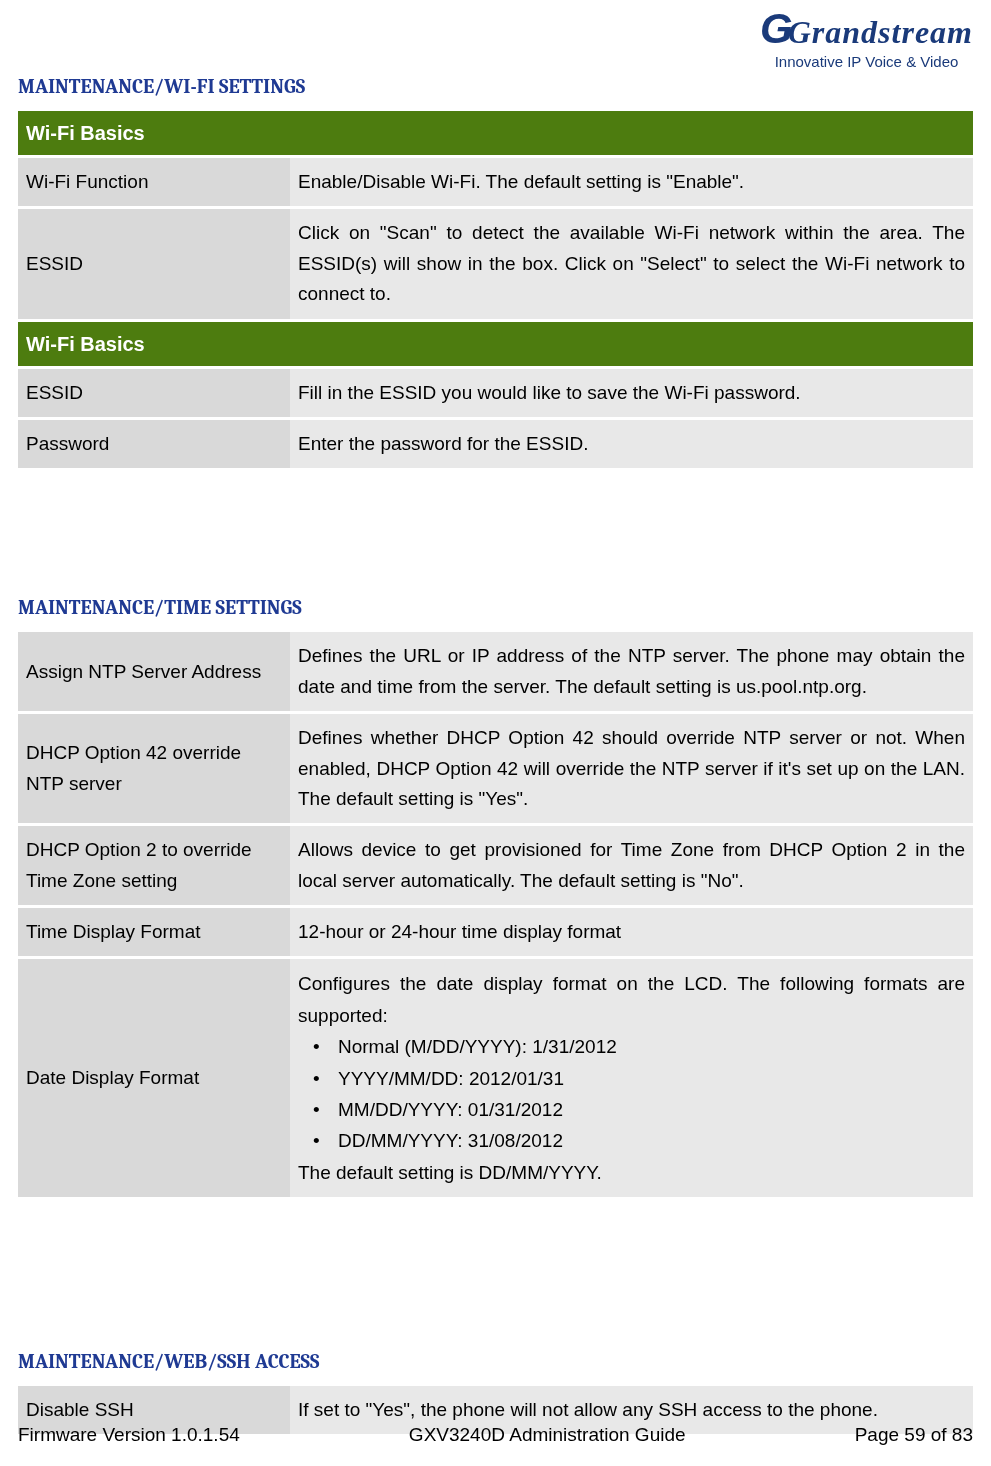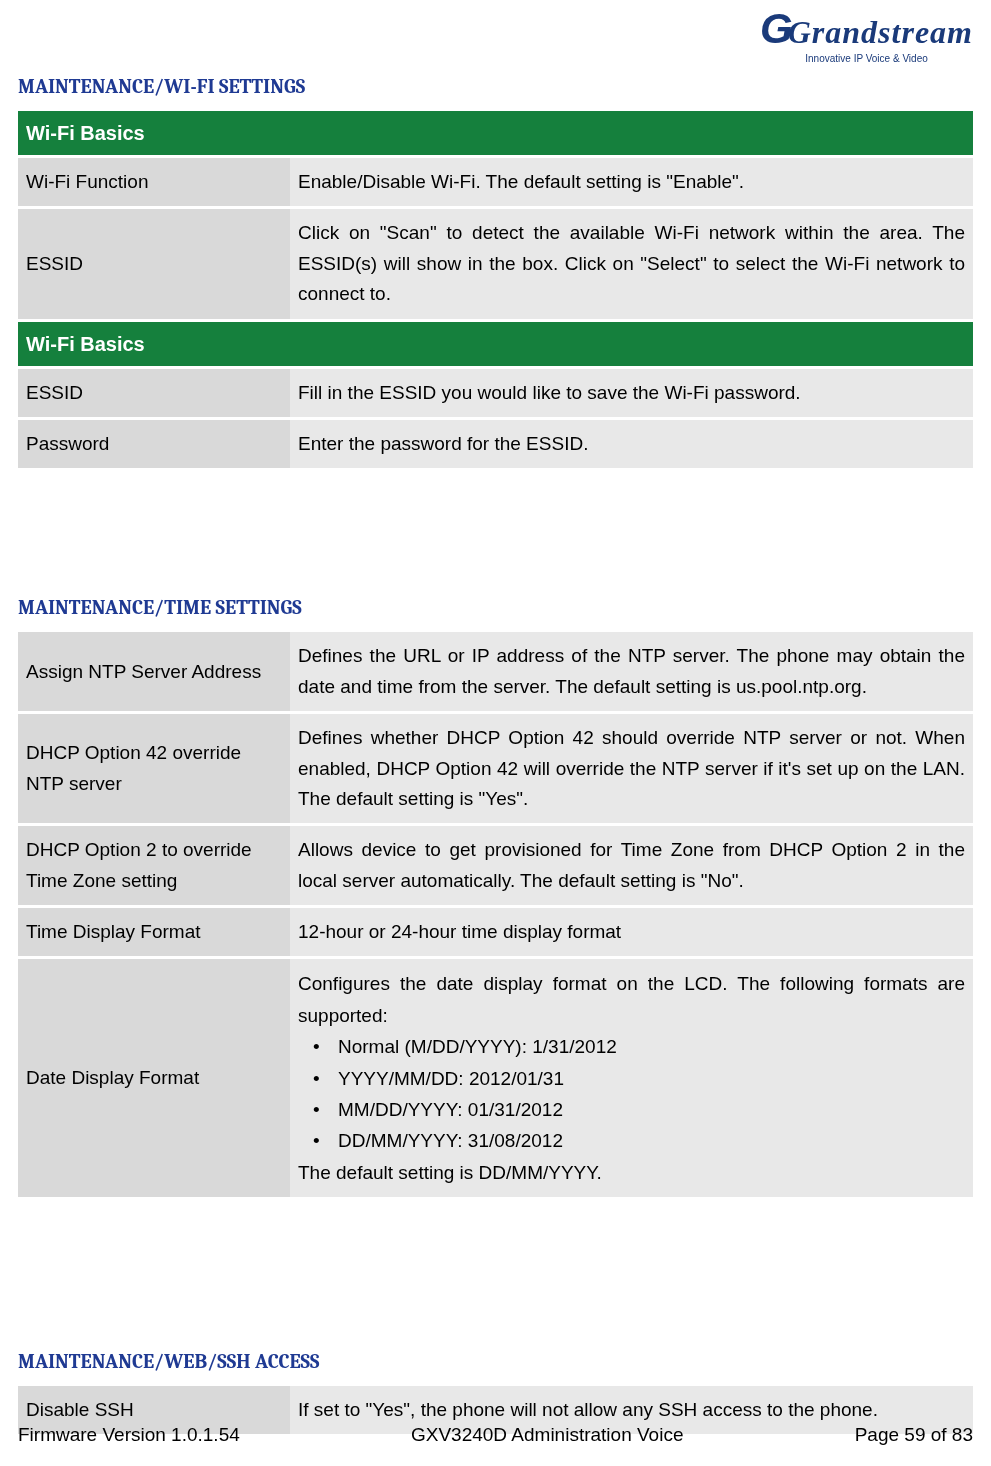--- a/index.html
+++ b/index.html
@@ -33,21 +33,21 @@
     .logo-g {
       display: inline-block;
       position: relative;
       font-size: 42px;
       font-weight: bold;
       font-style: italic;
       color: #1a3a7a;
       margin-right: -5px;
     }
     .logo-tagline {
-      font-size: 10px;
+      font-size: 15px;
       color: #1a3a7a;
       font-style: normal;
       font-family: Arial, sans-serif;
       text-align: center;
     }
     .section-heading {
       font-family: 'Cambria', 'Times New Roman', serif;
       font-weight: bold;
       font-size: 20px;
       color: #1f3a93;
@@ -85,21 +85,21 @@
     }
     tr.header-row td {
       background: #808080;
       color: #fff;
       font-weight: bold;
       font-size: 20px;
       padding: 6px 8px;
     }
     tr.header-row td:first-child,
     tr.header-row td:last-child {
-      background: #15803d;
+      background: #4d7c0f;
     }
     .date-format-desc {
       line-height: 1.65;
     }
     .bullet-list {
       list-style: none;
       padding-left: 10px;
     }
     .bullet-list li {
       padding-left: 30px;
@@ -198,15 +198,15 @@
   <tbody>
       <tr>
     <td>Disable SSH</td>
     <td>If set to "Yes", the phone will not allow any SSH access to the phone.</td>
   </tr>
 </tbody>
   </table>
 
 <div class="footer">
   <span>Firmware Version 1.0.1.54</span>
-  <span>GXV3240D Administration Voice</span>
+  <span>GXV3240D Administration Guide</span>
   <span>Page 59 of 83</span>
 </div>
 
 </body></html>

